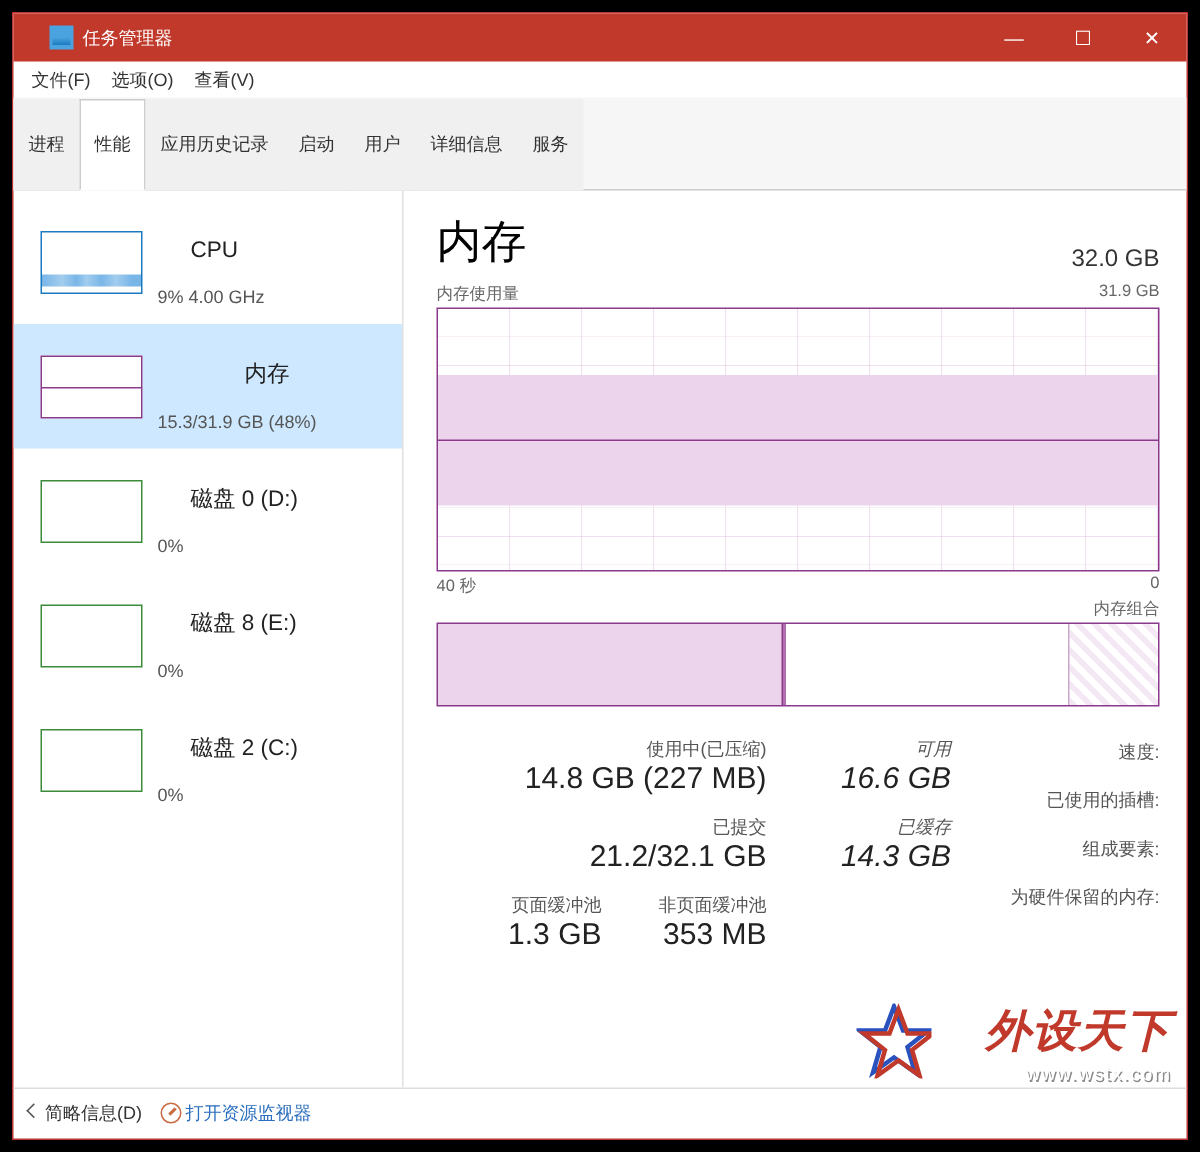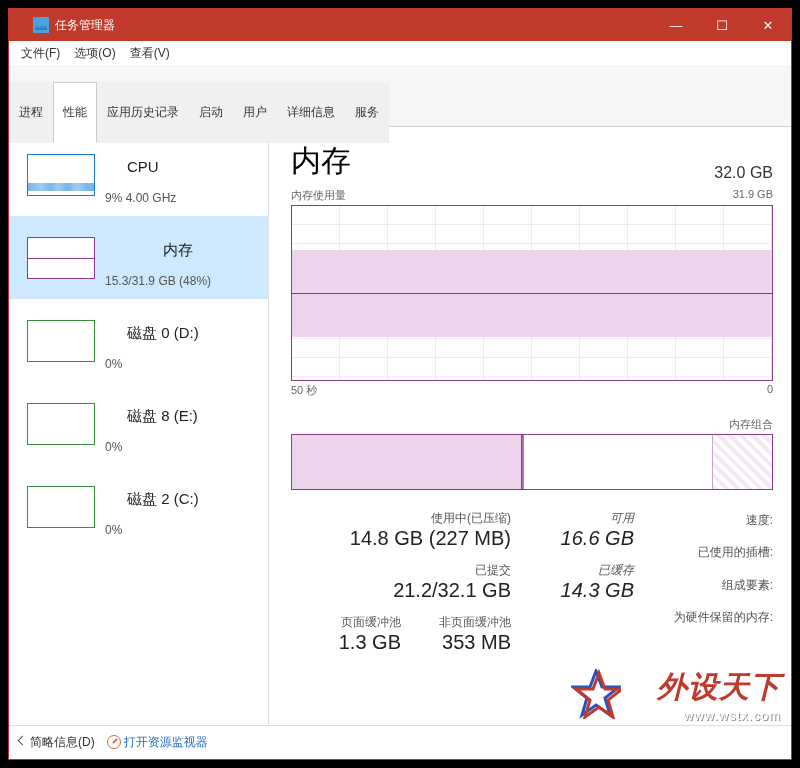--- a/index.html
+++ b/index.html
@@ -6,21 +6,21 @@
   body { background: #000; width: 800px; height: 768px; position: relative; overflow: hidden; }
   .window { position: absolute; left: 8px; top: 8px; width: 784px; height: 752px; background: #fff; display: flex; flex-direction: column; border: 1px solid #b33; }
   .titlebar { height: 32px; background: #c0392b; color: #fff; display: flex; align-items: center; padding-left: 24px; font-size: 12px; }
   .titlebar .app-icon { width: 16px; height: 16px; background: #4aa3df; margin-right: 6px; position: relative; }
   .titlebar .app-icon::after { content: ""; position: absolute; left: 2px; right: 2px; bottom: 3px; height: 5px; background: linear-gradient(to top,#1b7abf,transparent); }
   .titlebar .title { flex: 1; }
   .winbtn { width: 46px; height: 32px; display: flex; align-items: center; justify-content: center; color: #fff; font-size: 13px; }
   .menubar { height: 24px; display: flex; align-items: flex-end; padding: 0 6px; font-size: 12px; color: #333; gap: 2px; }
   .menubar span { padding: 3px 6px; }
   .tabbar { display: flex; border-bottom: 1px solid #ccc; font-size: 12px; background: #f6f6f6; }
-  .tabbar .tab { padding: 21px 9px; color: #333; border: 1px solid transparent; border-bottom: none; position: relative; top: 17px; background:#f0f0f0;}
+  .tabbar .tab { padding: 21px 9px; color: #333; border: 1px solid transparent; border-bottom: none; position: relative; top: 1px; background:#f0f0f0;}
   .tabbar .tab.active { background: #fff; border-color: #ccc; border-bottom: 1px solid #fff; }
   .content { flex: 1; display: flex; min-height: 0; }
   .sidebar { width: 260px; border-right: 1px solid #e0e0e0; overflow: hidden; padding-top: 6px; }
   .side-item { display: flex; align-items: center; gap: 10px; padding: 10px 12px 10px 18px; cursor: default; }
   .side-item.selected { background: #cde8ff; }
   .side-item .thumb { width: 68px; height: 42px; border: 1px solid #8b8b8b; background: #fff; position: relative; flex-shrink:0;}
   .thumb.cpu { border-color:#1b7abf;}
   .thumb.cpu::after { content:""; position:absolute; left:0;right:0;bottom:4px;height:8px;background:linear-gradient(90deg,#79b6e8,#a2cdee 20%,#79b6e8 35%,#a2cdee 45%,#79b6e8 60%,#a2cdee 75%,#79b6e8 90%);}
   .thumb.mem { border-color:#8b3a8b;}
   .thumb.mem::after { content:""; position:absolute; left:0;right:0;top:50%;height:1px;background:#8b3a8b;}
@@ -36,21 +36,21 @@
   .mhead h1 { font-size: 30px; font-weight: 400; }
   .mhead .cap { font-size: 16px; color: #333; }
   .graphlabel { display:flex;justify-content:space-between;font-size:11px;color:#666;margin-top:2px;}
   .maingraph { height: 176px; border: 1px solid #8b3a8b; background:
     linear-gradient(#ecd5ec,#ecd5ec) 0 50%/100% 50% no-repeat,
     repeating-linear-gradient(to bottom, transparent, transparent 18px, #e9cde9 19px) ,
     repeating-linear-gradient(to right, transparent, transparent 47px, #e9cde9 48px);
     position:relative;margin-top:2px;}
   .maingraph::after{content:"";position:absolute;left:0;right:0;top:50%;height:1px;background:#8b3a8b;}
   .xaxis { display:flex;justify-content:space-between;font-size:11px;color:#666;margin-top:2px;}
-  .complabel { font-size:11px;color:#666;margin-top:19px;}
+  .complabel { font-size:11px;color:#666;margin-top:0;}
   .compgraph { height:56px;border:1px solid #8b3a8b;margin-top:2px;position:relative;background:#fff;}
   .compgraph .used { position:absolute;left:0;top:0;bottom:0;width:48%;background:#ecd5ec;border-right:1px solid #8b3a8b;}
   .compgraph .mod  { position:absolute;left:48%;top:0;bottom:0;width:2px;background:#b070b0;}
   .compgraph .rsv  { position:absolute;right:0;top:0;bottom:0;width:60px;border-left:1px solid #c9a7c9;background:repeating-linear-gradient(45deg,#f4e8f4,#f4e8f4 4px,#fff 4px,#fff 8px);}
   .stats { display:flex;margin-top:20px;font-size:12px;gap:8px;}
   .statcol { display:flex;flex-direction:column;gap:12px;}
   .statcol.a{width:220px;}.statcol.b{width:115px;font-style:italic;}.statcol.c{flex:1;}
   .stat .lbl { color:#555;font-size:12px;}
   .stat .val { font-size:20px;color:#222;white-space:nowrap;}
   .statpair{display:flex;}
@@ -136,21 +136,21 @@
       <div class="mhead">
         <h1>内存</h1>
         <div class="cap">32.0 GB</div>
       </div>
       <div class="graphlabel">
         <span>内存使用量</span>
         <span>31.9 GB</span>
       </div>
       <div class="maingraph"></div>
       <div class="xaxis">
-        <span>50 秒</span>
+        <span>40 秒</span>
         <span>0</span>
       </div>
       <div class="complabel">内存组合</div>
       <div class="compgraph">
         <div class="used"></div>
           <div class="mod"></div>
           <div class="rsv"></div>
       </div>
 
       <div class="stats">

